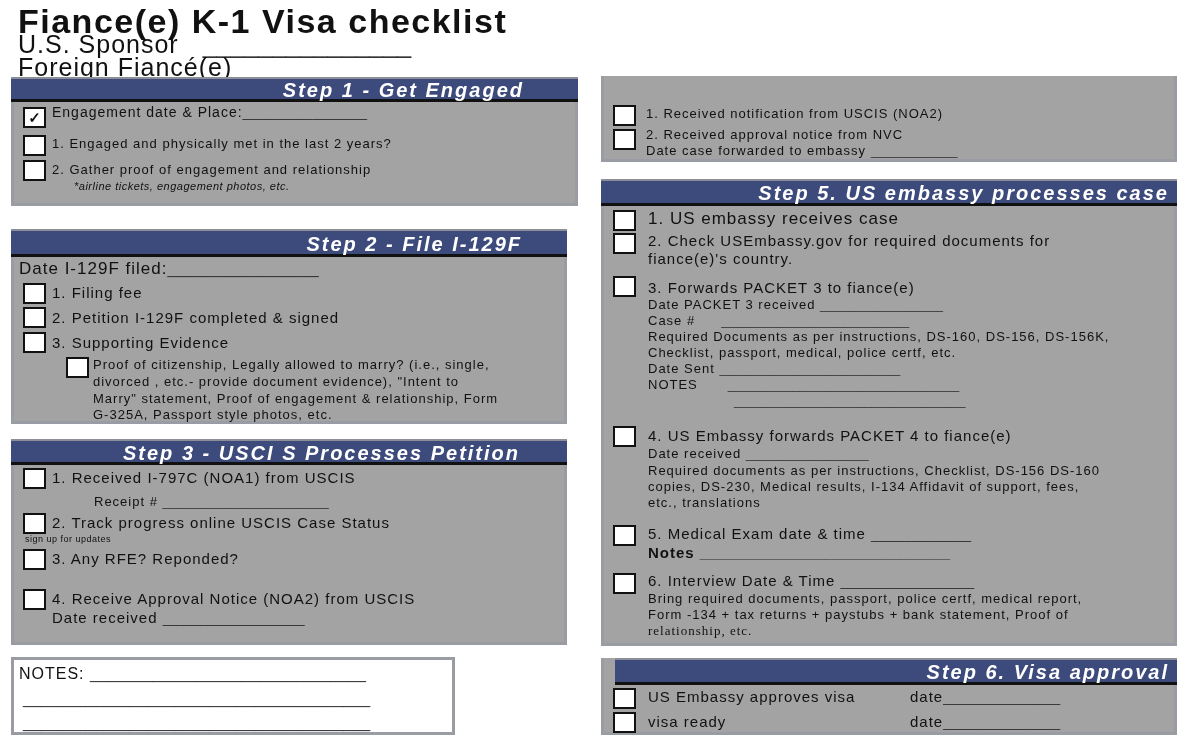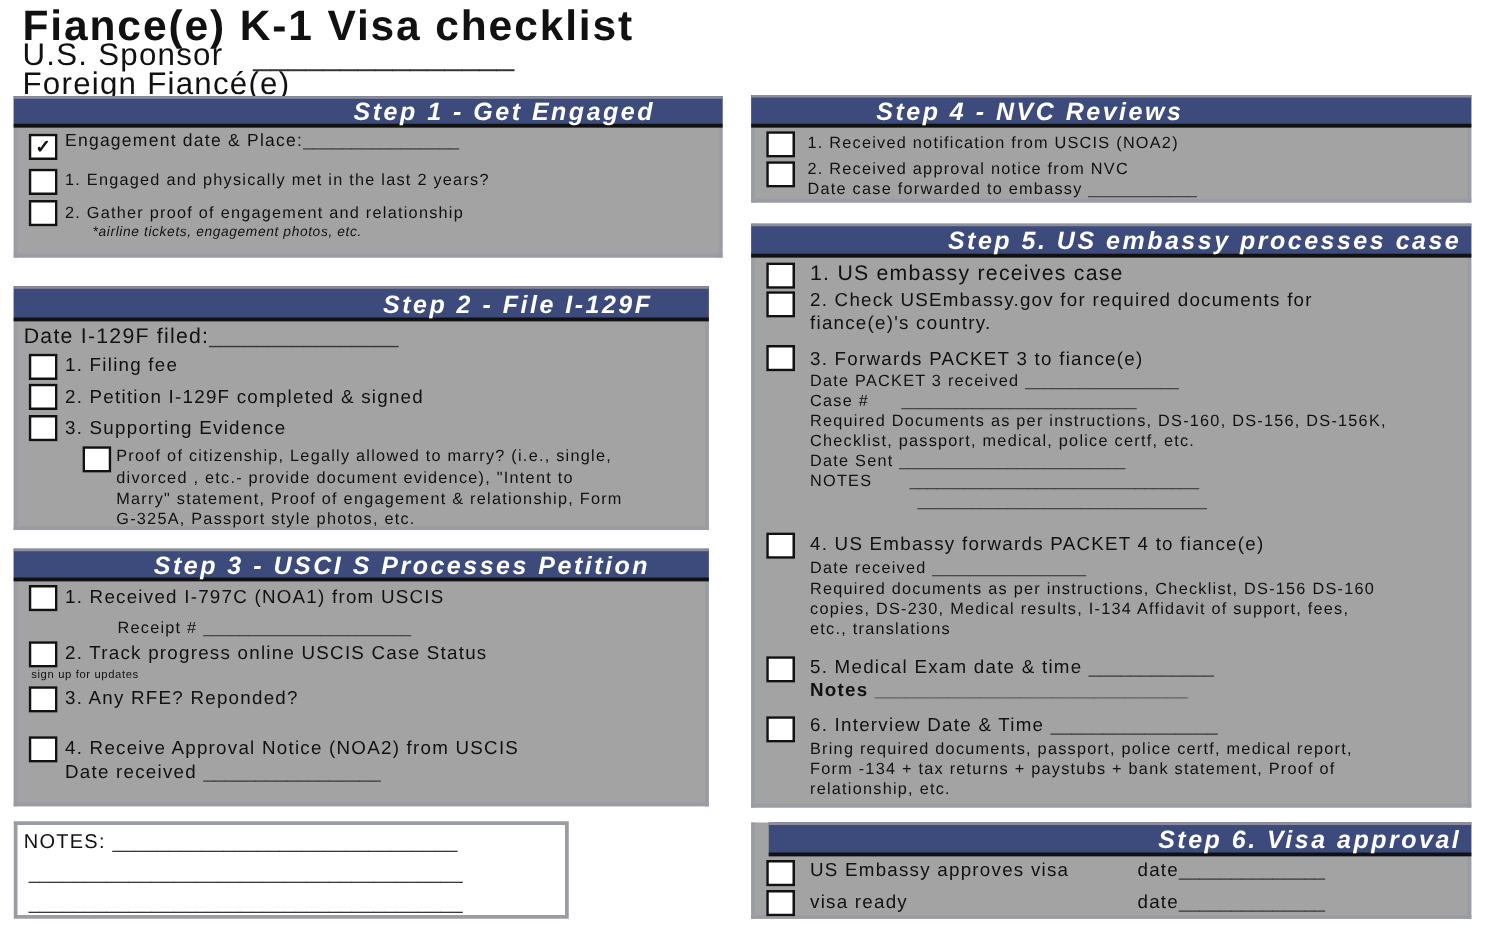--- a/index.html
+++ b/index.html
@@ -96,21 +96,20 @@
   <div class="t s15" style="left:38px; top:170px;"><span>Date received</span> <span class="blank">_________________</span></div>
 </div>
 
 <div class="panel notes-panel" style="left:11px; top:657px; width:444px; height:78px;">
   <div class="t s16" style="left:5px; top:5px;"><span>NOTES:</span> <span class="blank">_______________________________</span></div>
   <div class="t s16 blank" style="left:9px; top:30px;">_______________________________________</div>
   <div class="t s16 blank" style="left:9px; top:54px;">_______________________________________</div>
 </div>
 
 <div class="panel" style="left:601px; top:76px; width:576px; height:86px;">
-  <div class="panel-header" style="height:26px; line-height:24px; text-align:left; padding-left:100px; padding-right:0;">Step 4 - NVC Reviews</div>
   <div class="cb" style="left:9px; top:29px;"></div>
   <div class="t s13" style="left:42px; top:30px;">1. Received notification from USCIS  (NOA2)</div>
   <div class="cb" style="left:9px; top:53px;"></div>
   <div class="t s13" style="left:42px; top:51px;">2. Received approval notice from NVC</div>
   <div class="t s13" style="left:42px; top:67px;"><span>Date case forwarded to embassy</span> <span class="blank">____________</span></div>
 </div>
 
 <div class="panel" style="left:601px; top:179px; width:576px; height:467px;">
   <div class="panel-header" style="height:27px; line-height:25px; padding-right:8px;">Step 5. US embassy processes case</div>
   <div class="cb" style="left:9px; top:31px;"></div>
@@ -136,21 +135,21 @@
   <div class="t s13" style="left:44px; top:316px;">etc., translations</div>
 
   <div class="cb" style="left:9px; top:346px;"></div>
   <div class="t s15" style="left:44px; top:346px;"><span>5. Medical Exam date &amp; time</span> <span class="blank">____________</span></div>
   <div class="t s15" style="left:44px; top:365px;font-weight:bold;"><span>Notes</span> <span class="blank">______________________________</span></div>
 
   <div class="cb" style="left:9px; top:394px;"></div>
   <div class="t s15" style="left:44px; top:393px;"><span>6. Interview Date &amp; Time</span> <span class="blank">________________</span></div>
   <div class="t s13" style="left:44px; top:412px;">Bring required documents, passport, police certf, medical report,</div>
   <div class="t s13" style="left:44px; top:428px;">Form -134 + tax returns + paystubs + bank statement, Proof of</div>
-  <div class="t s13" style="left:44px; top:444px;">relationship, etc.</div>
+  <div class="t s13" style="left:44px; top:444px;font-family:Liberation Serif, serif;">relationship, etc.</div>
 </div>
 
 <div class="panel" style="left:601px; top:658px; width:576px; height:77px;">
   <div class="panel-header" style="height:27px; line-height:25px; padding-right:8px;margin-left:14px;">Step 6. Visa approval</div>
   <div class="cb" style="left:9px; top:30px;"></div>
   <div class="t s15" style="left:44px; top:30px;">US Embassy approves visa</div>
   <div class="t s15" style="left:306px; top:30px;"><span>date</span><span class="blank">______________</span></div>
   <div class="cb" style="left:9px; top:54px;"></div>
   <div class="t s15" style="left:44px; top:55px;">visa ready</div>
   <div class="t s15" style="left:306px; top:55px;"><span>date</span><span class="blank">______________</span></div>

